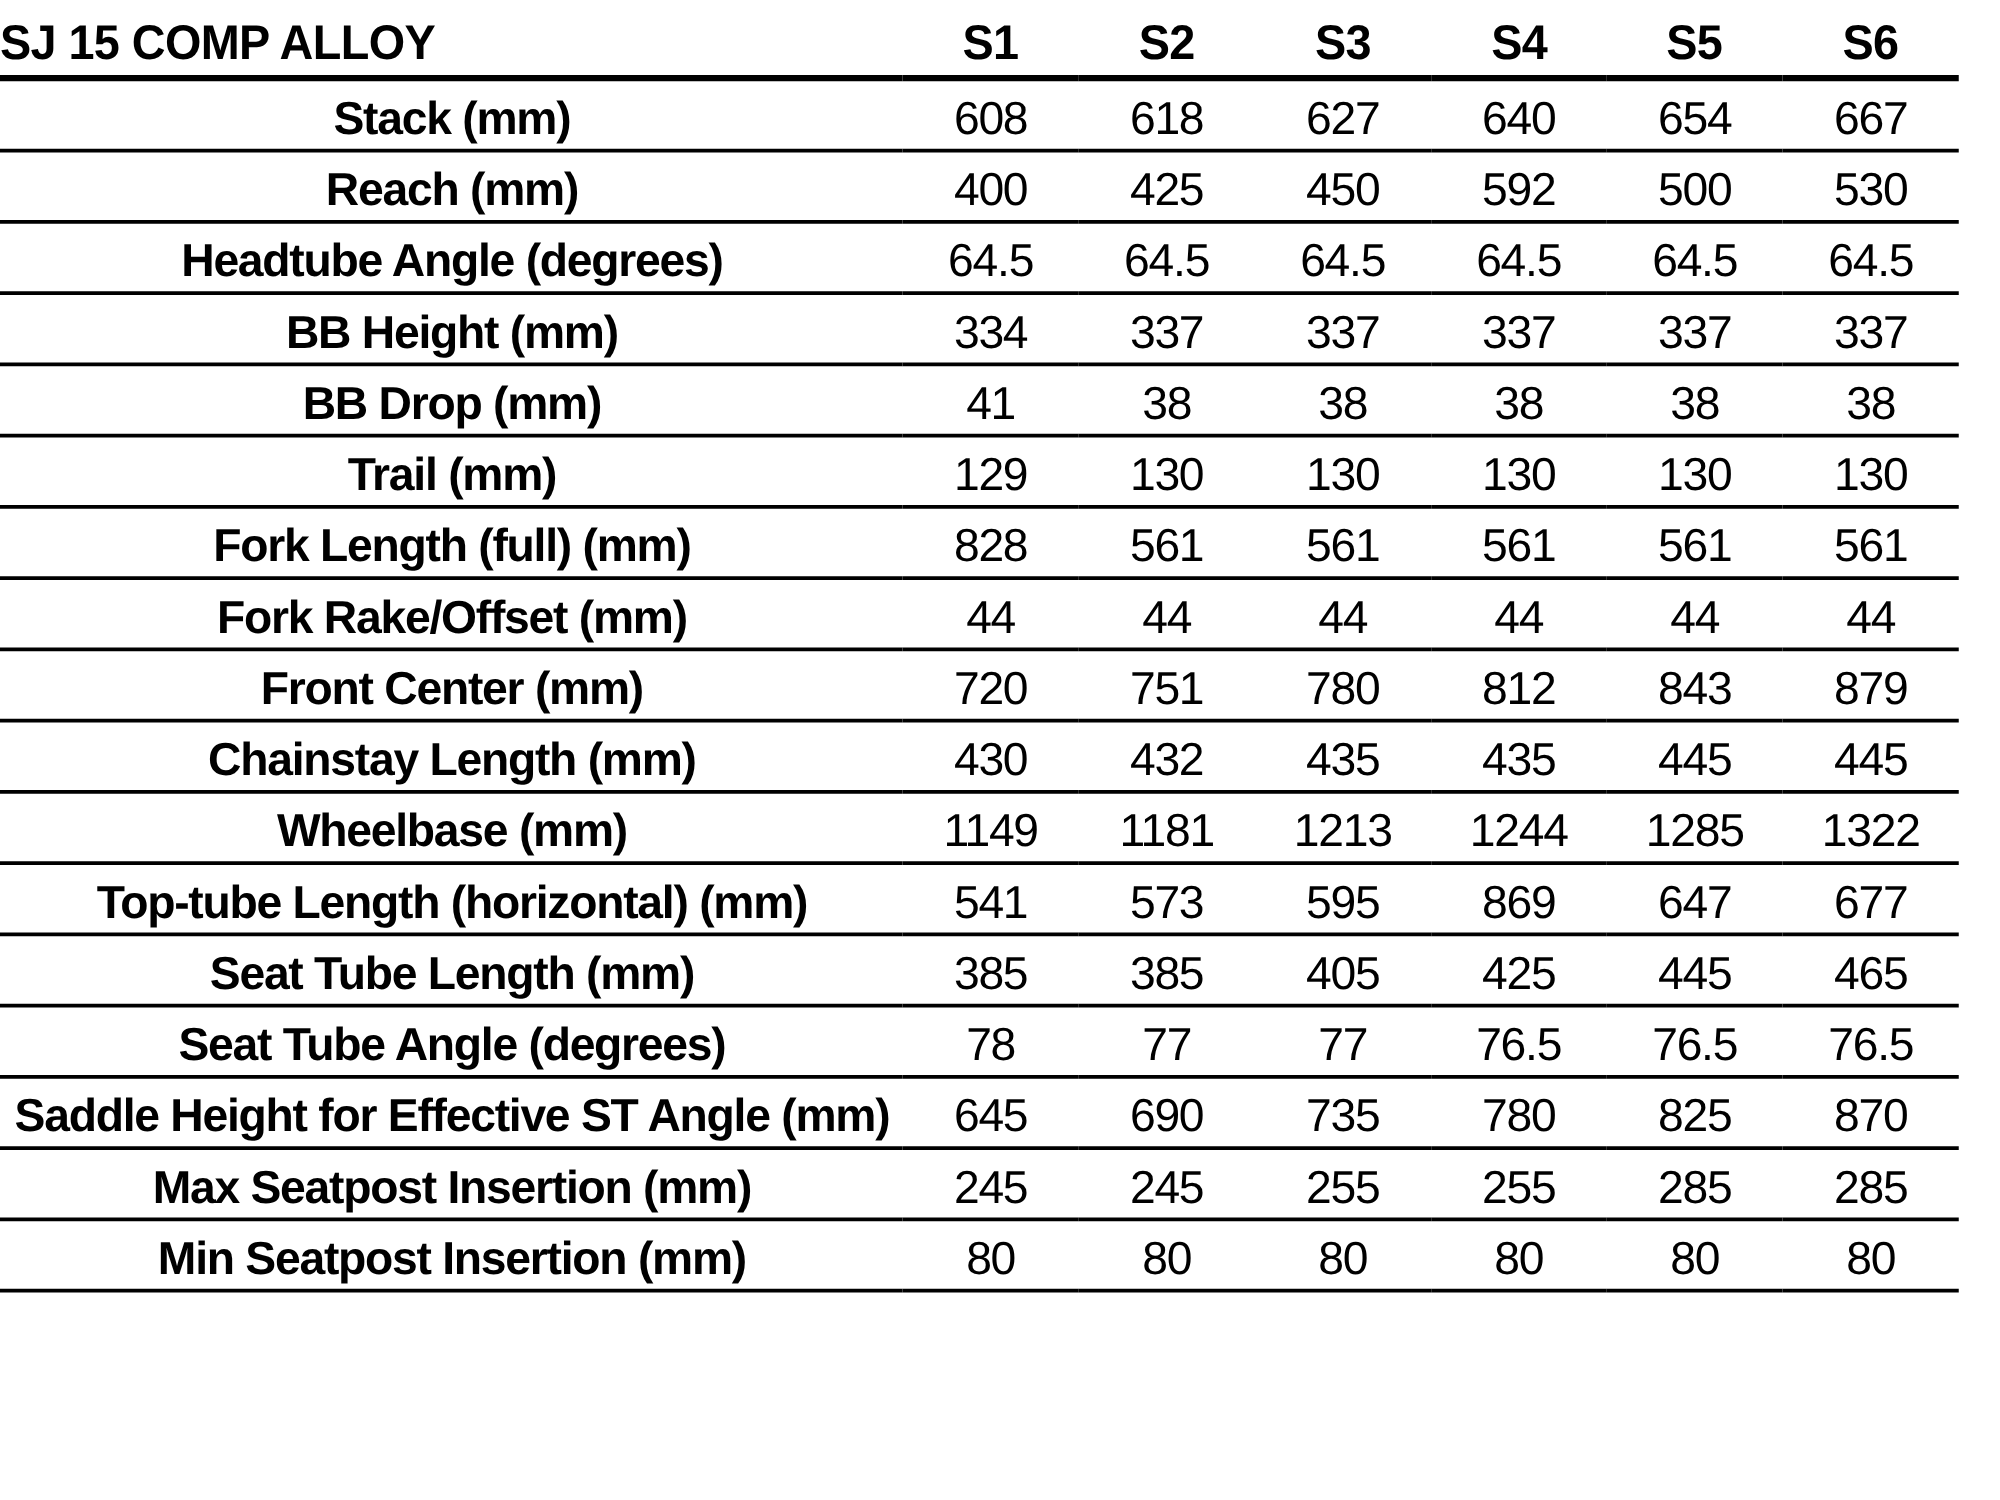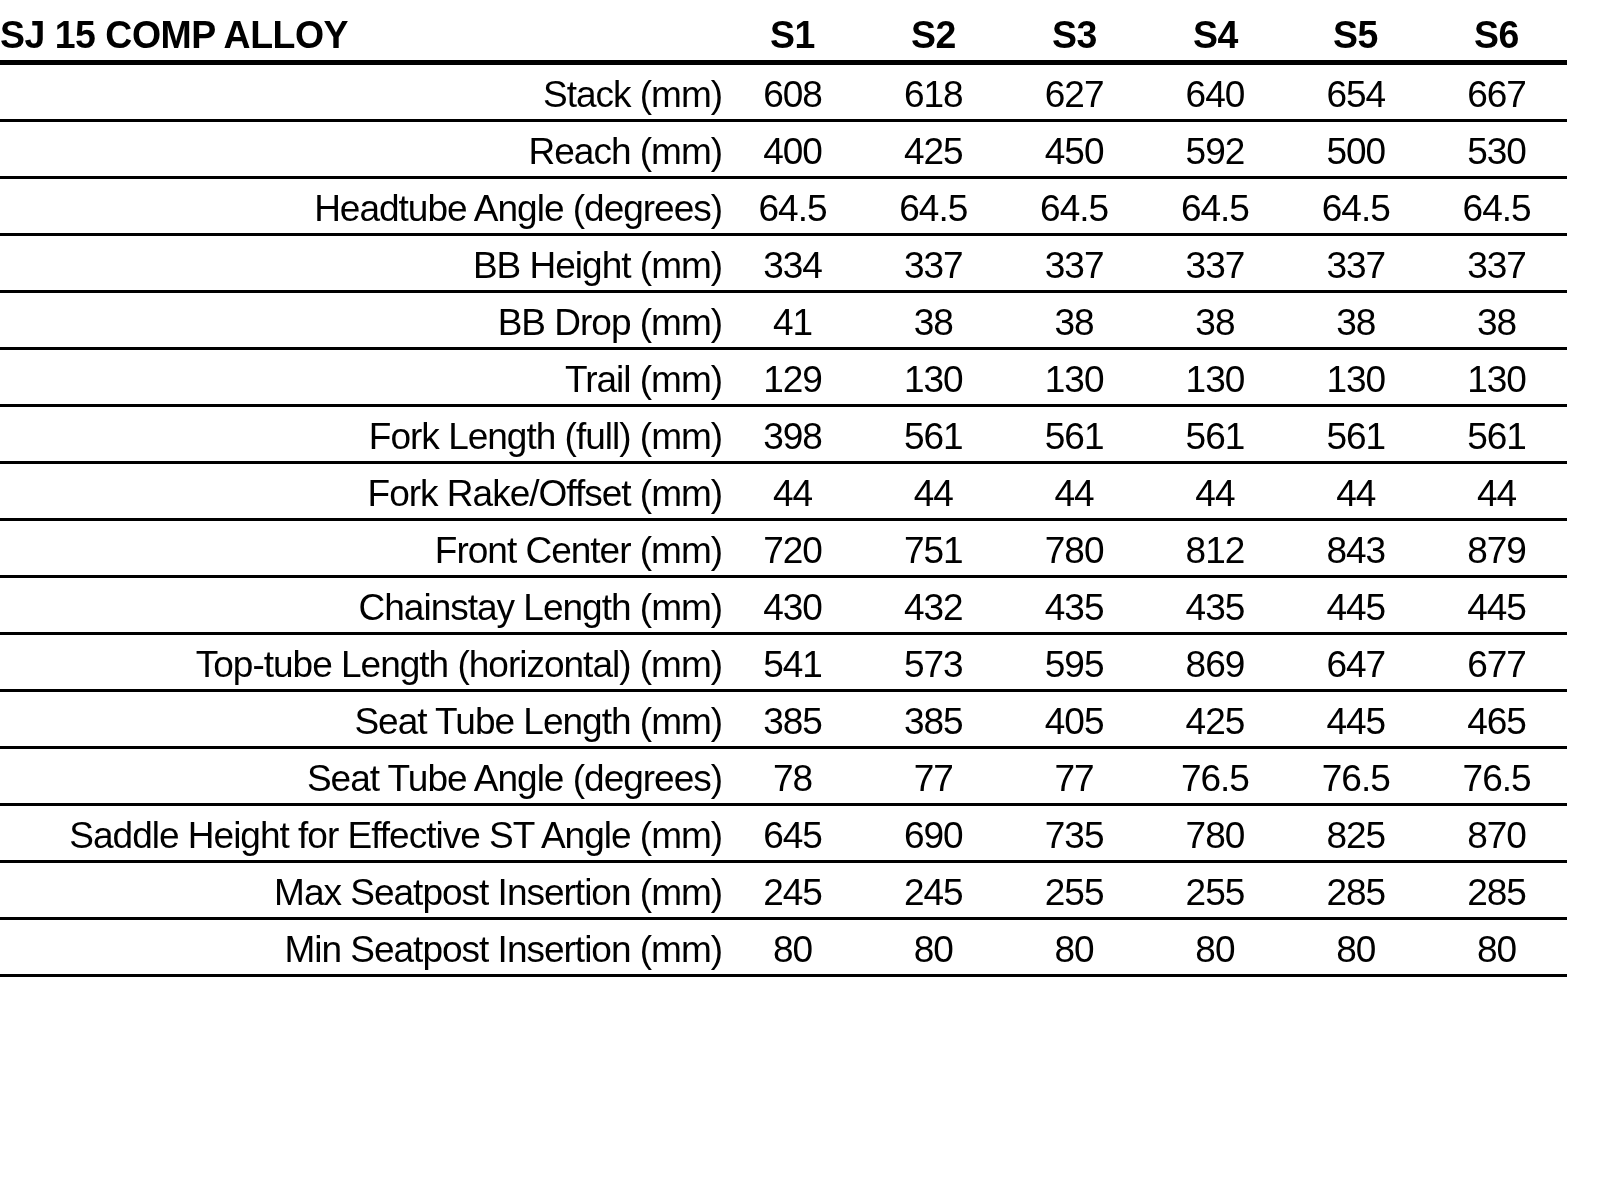--- a/index.html
+++ b/index.html
@@ -55,22 +55,23 @@
       height: 54px;
       padding: 0;
       border-bottom: 3px solid #000000;
       font-size: 37px;
       line-height: 1;
       vertical-align: middle;
       white-space: nowrap;
       letter-spacing: -1px;
     }
     .geo-table tbody td.row-label {
-      text-align: right;
+      text-align: center;
       padding-left: 1px;
+      font-weight: bold;
     }
     .geo-table tbody td.val {
       text-align: center;
     }
     .geo-table tbody td .cell-text {
       display: inline-block;
       padding-top: 4px;
     }
   </style>
 </head>
@@ -161,21 +162,21 @@
         <td class="row-label"><span class="cell-text">Trail (mm)</span></td>
         <td class="val"><span class="cell-text">129</span></td>
         <td class="val"><span class="cell-text">130</span></td>
         <td class="val"><span class="cell-text">130</span></td>
         <td class="val"><span class="cell-text">130</span></td>
         <td class="val"><span class="cell-text">130</span></td>
         <td class="val"><span class="cell-text">130</span></td>
       </tr>
       <tr>
         <td class="row-label"><span class="cell-text">Fork Length (full) (mm)</span></td>
-        <td class="val"><span class="cell-text">398</span></td>
+        <td class="val"><span class="cell-text">828</span></td>
         <td class="val"><span class="cell-text">561</span></td>
         <td class="val"><span class="cell-text">561</span></td>
         <td class="val"><span class="cell-text">561</span></td>
         <td class="val"><span class="cell-text">561</span></td>
         <td class="val"><span class="cell-text">561</span></td>
       </tr>
       <tr>
         <td class="row-label"><span class="cell-text">Fork Rake/Offset (mm)</span></td>
         <td class="val"><span class="cell-text">44</span></td>
         <td class="val"><span class="cell-text">44</span></td>
@@ -196,20 +197,29 @@
       <tr>
         <td class="row-label"><span class="cell-text">Chainstay Length (mm)</span></td>
         <td class="val"><span class="cell-text">430</span></td>
         <td class="val"><span class="cell-text">432</span></td>
         <td class="val"><span class="cell-text">435</span></td>
         <td class="val"><span class="cell-text">435</span></td>
         <td class="val"><span class="cell-text">445</span></td>
         <td class="val"><span class="cell-text">445</span></td>
       </tr>
       <tr>
+        <td class="row-label"><span class="cell-text">Wheelbase (mm)</span></td>
+        <td class="val"><span class="cell-text">1149</span></td>
+        <td class="val"><span class="cell-text">1181</span></td>
+        <td class="val"><span class="cell-text">1213</span></td>
+        <td class="val"><span class="cell-text">1244</span></td>
+        <td class="val"><span class="cell-text">1285</span></td>
+        <td class="val"><span class="cell-text">1322</span></td>
+      </tr>
+      <tr>
         <td class="row-label"><span class="cell-text">Top-tube Length (horizontal) (mm)</span></td>
         <td class="val"><span class="cell-text">541</span></td>
         <td class="val"><span class="cell-text">573</span></td>
         <td class="val"><span class="cell-text">595</span></td>
         <td class="val"><span class="cell-text">869</span></td>
         <td class="val"><span class="cell-text">647</span></td>
         <td class="val"><span class="cell-text">677</span></td>
       </tr>
       <tr>
         <td class="row-label"><span class="cell-text">Seat Tube Length (mm)</span></td>

